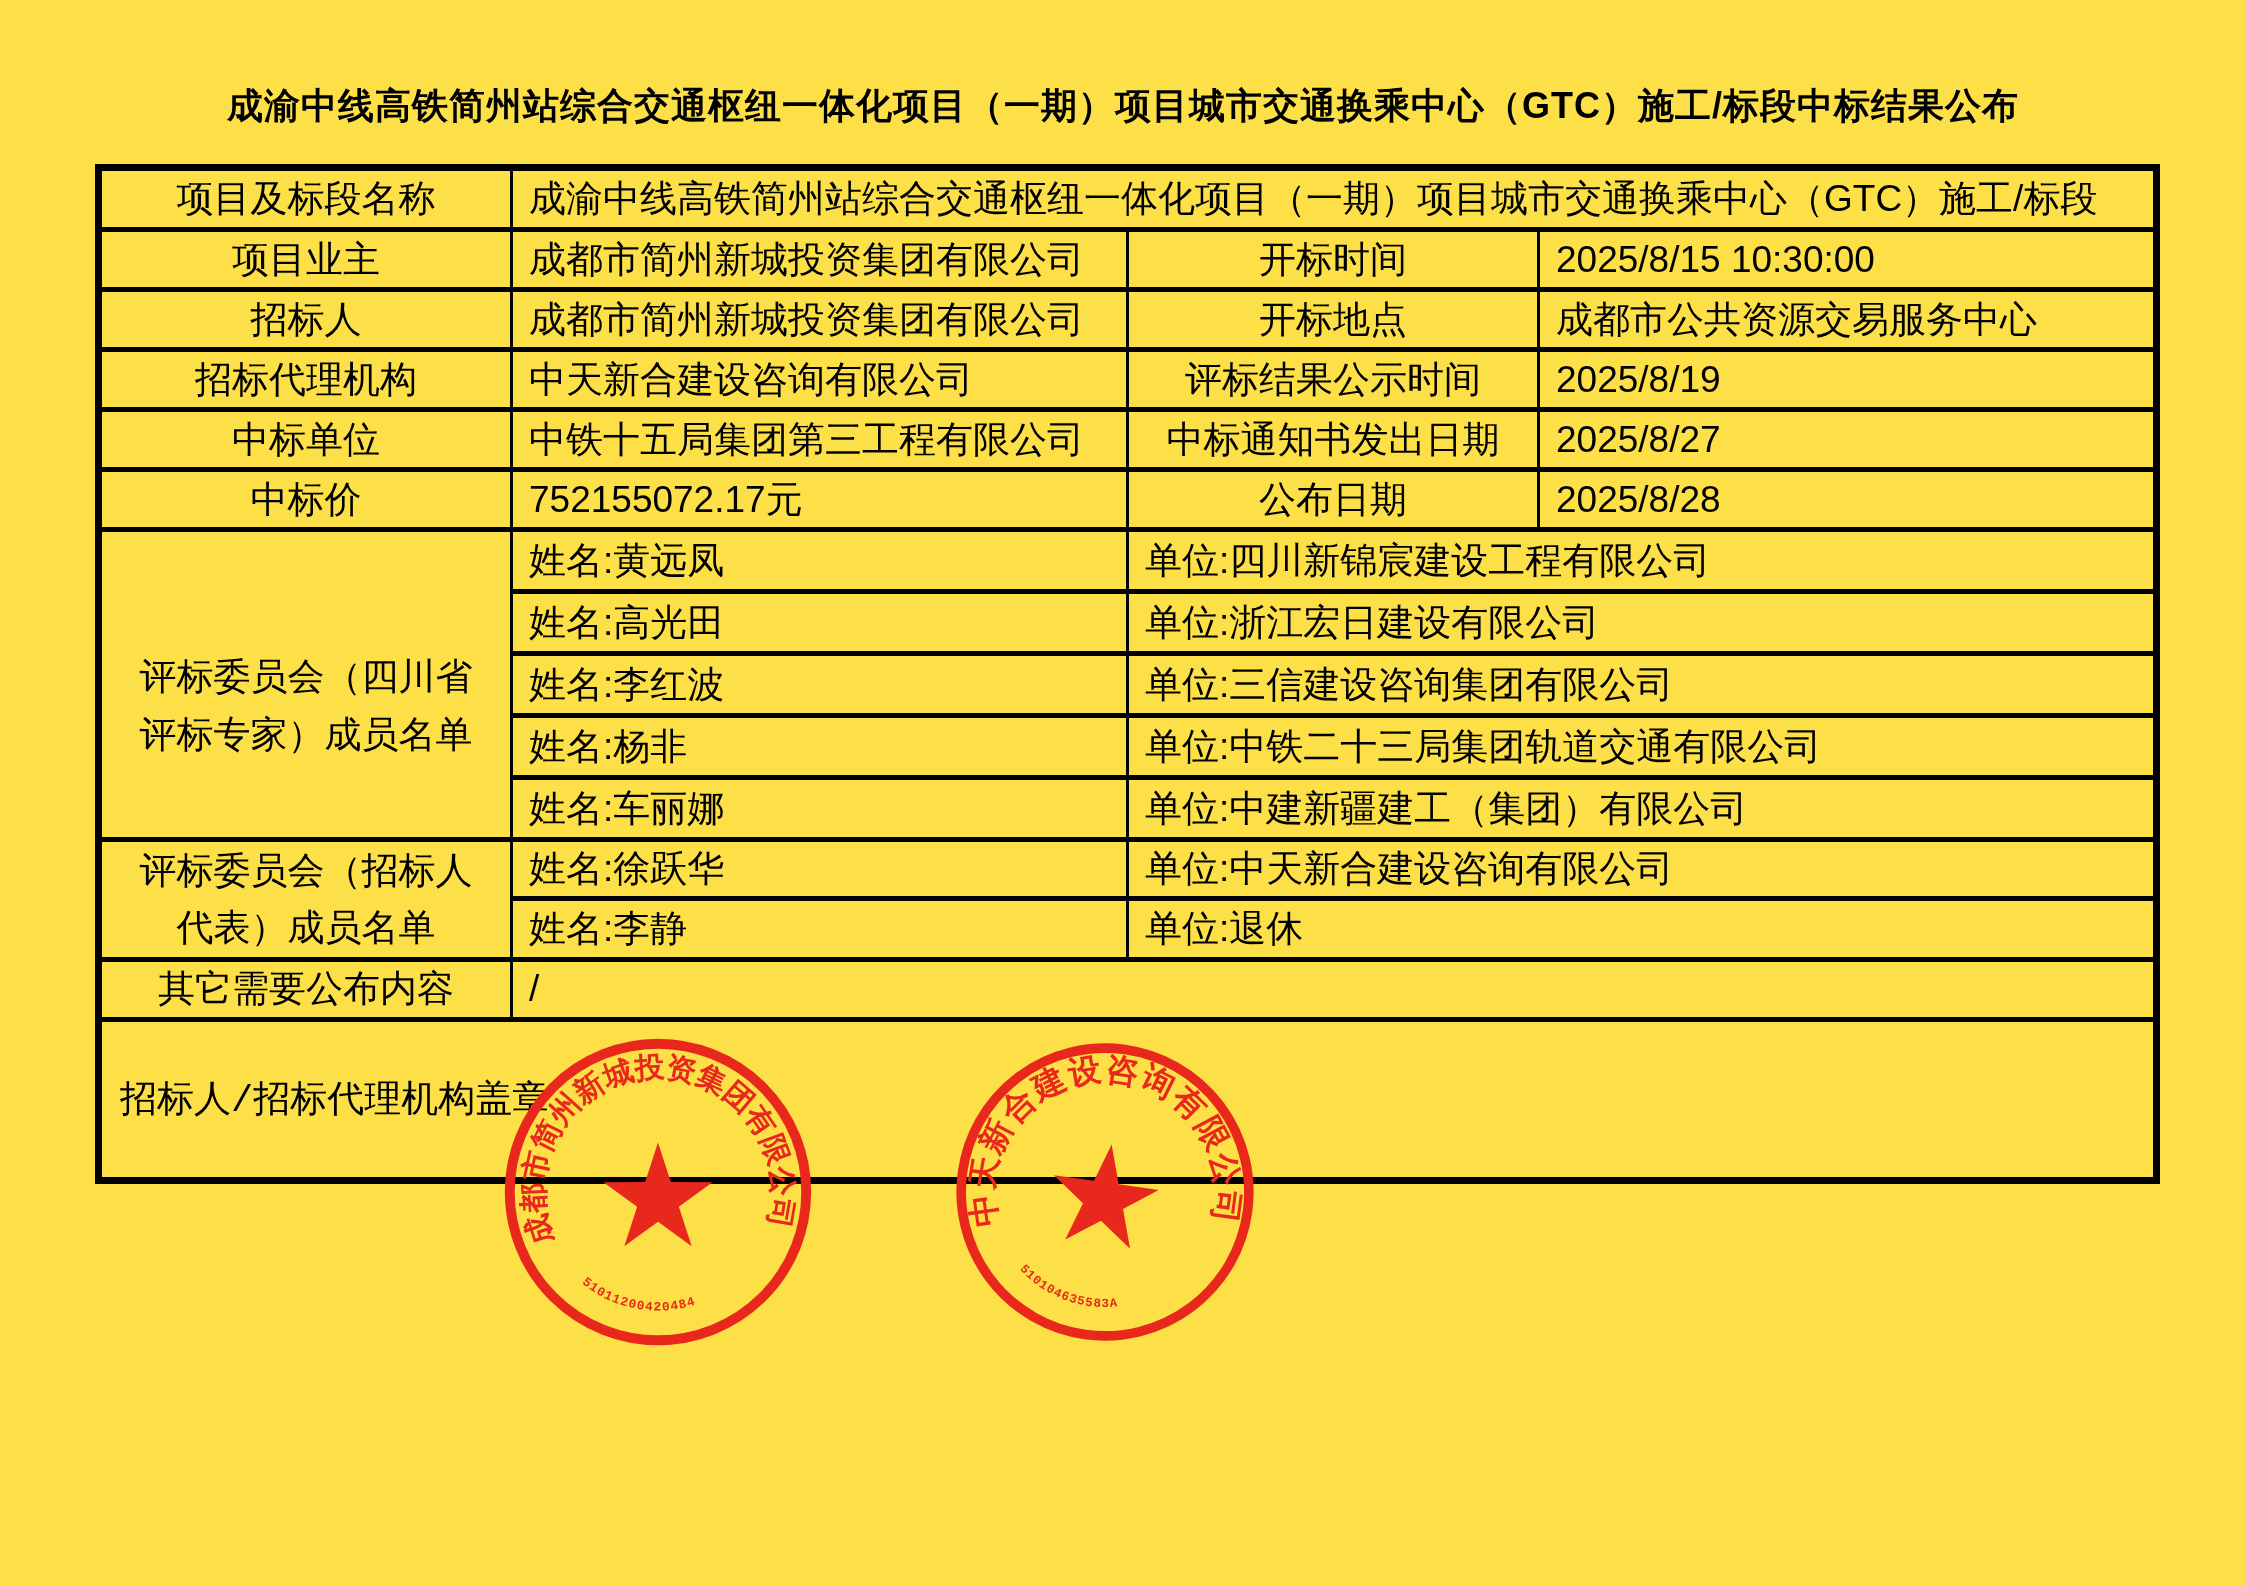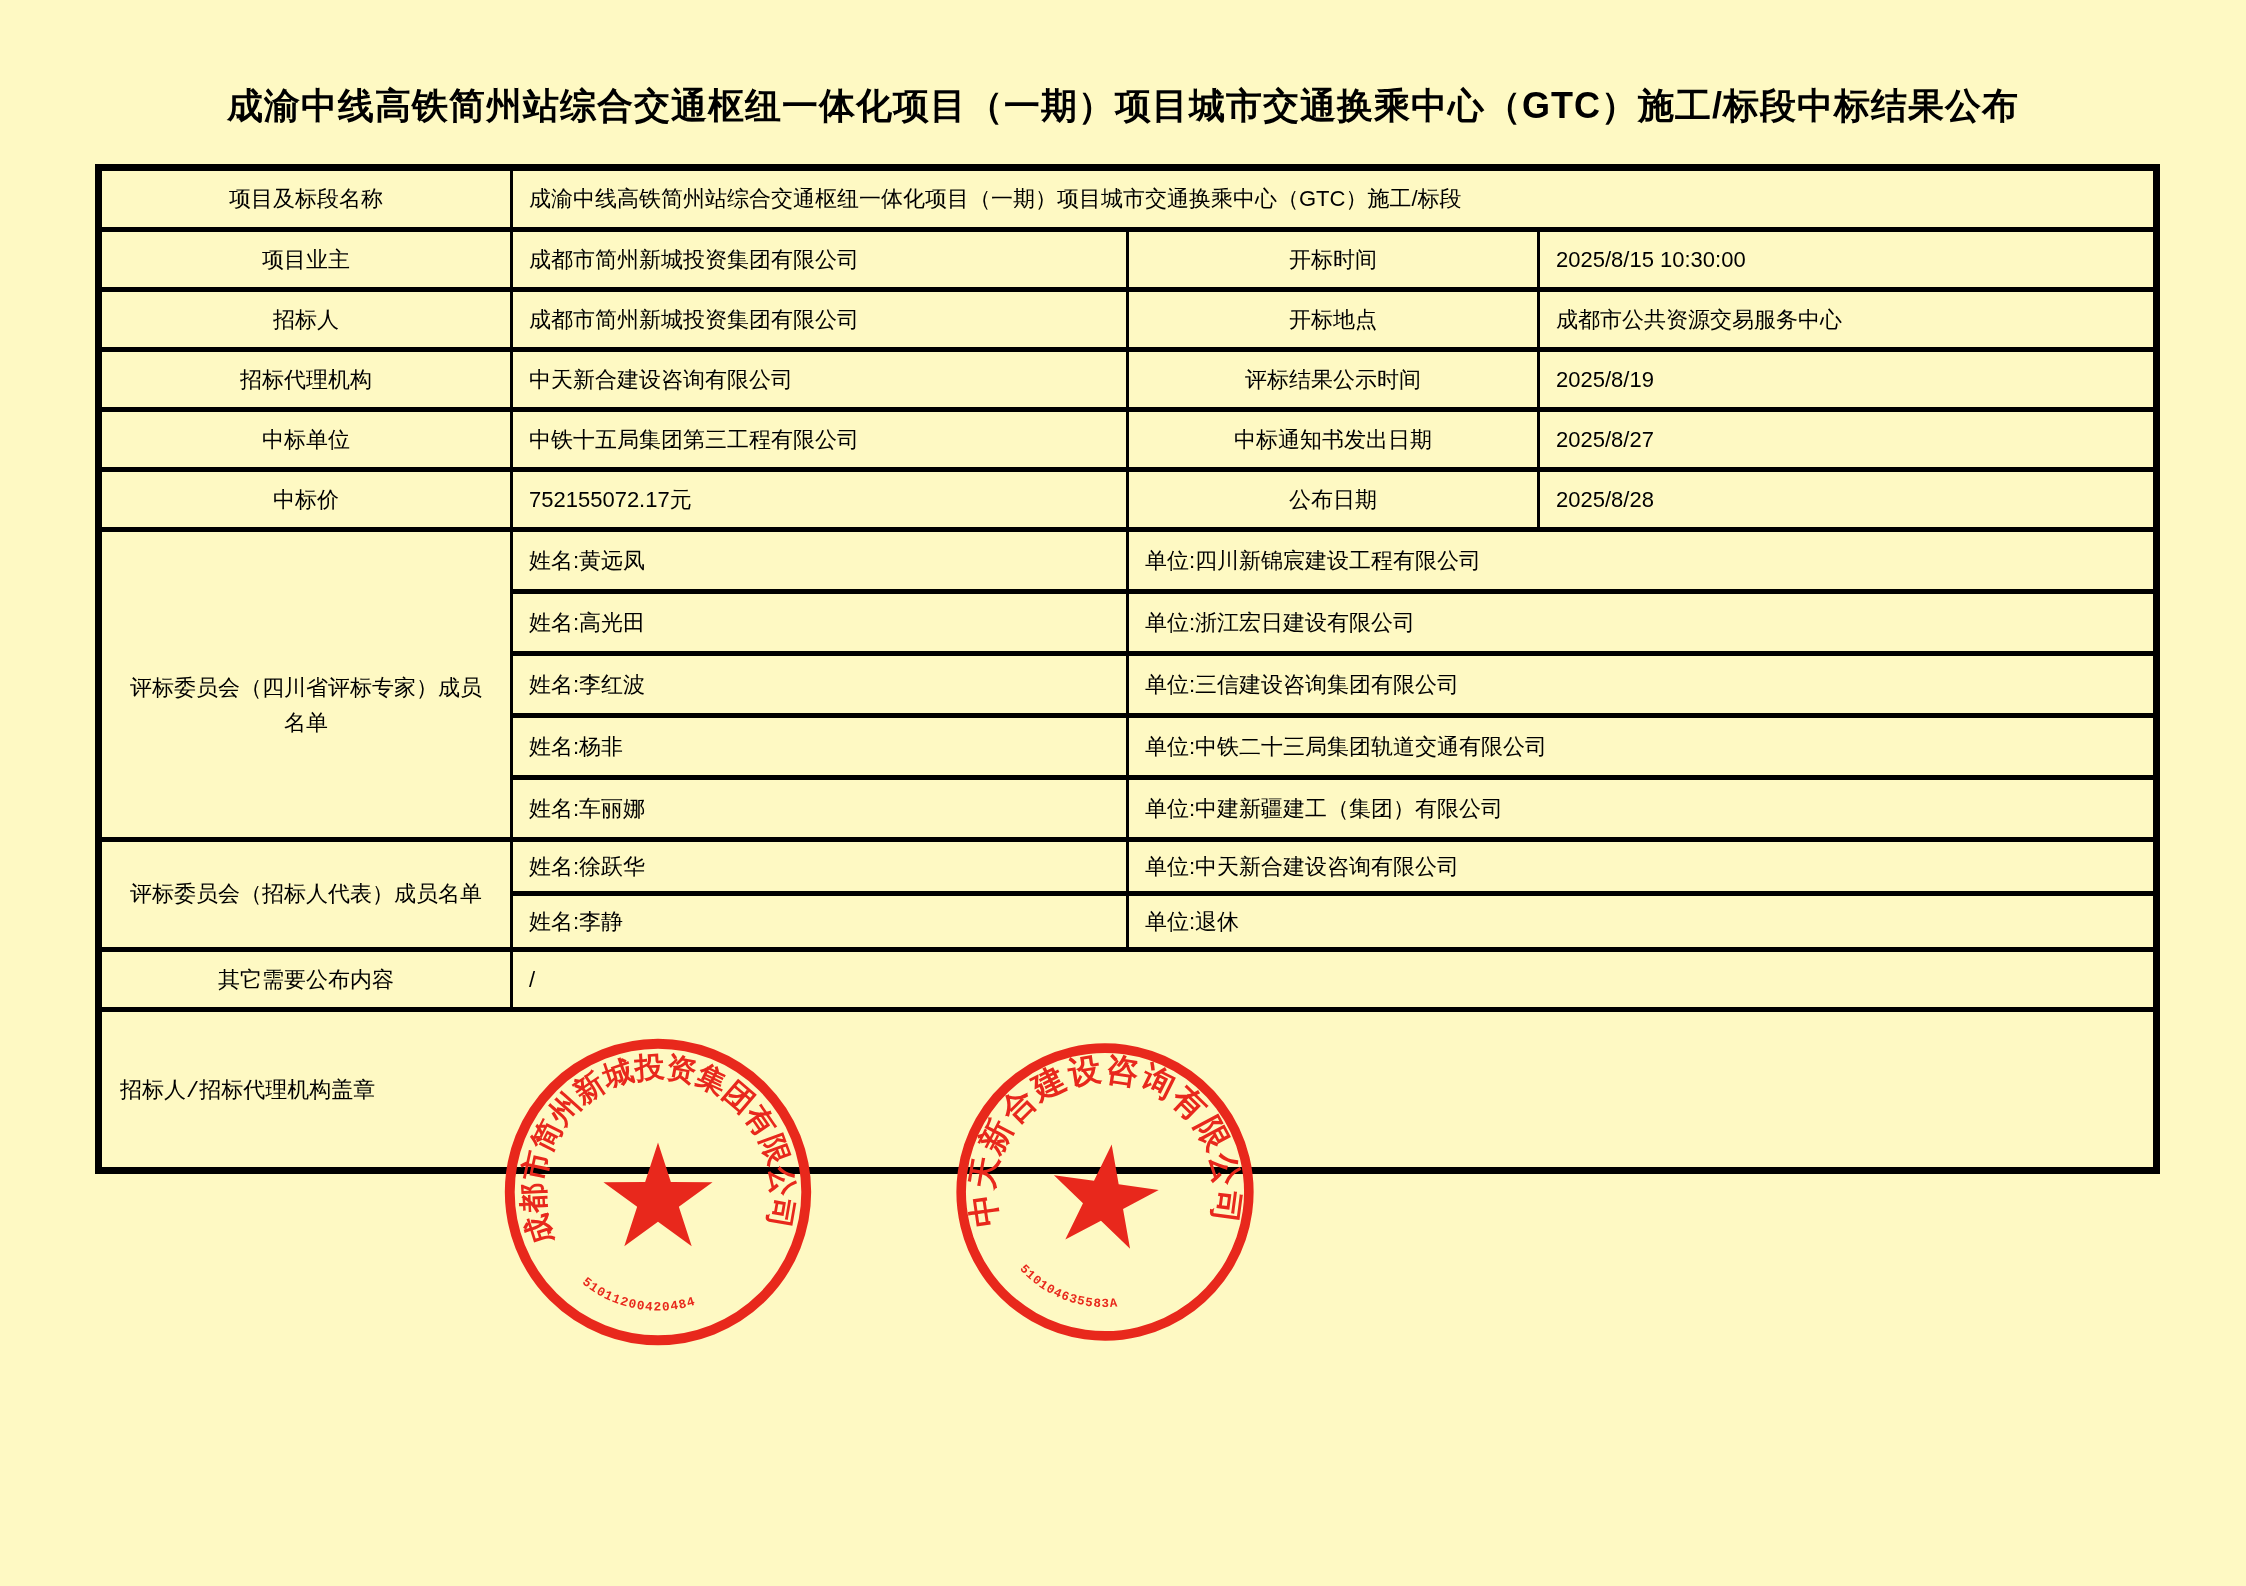--- a/index.html
+++ b/index.html
@@ -1,28 +1,28 @@
 <!DOCTYPE html>
 <html style="--stamp-red: #e8281c;"><head>
 <meta charset="utf-8">
 <style>
   html,body{margin:0;padding:0;background:#ffffff;}
   body{font-family:"Liberation Sans", sans-serif; color:#000;}
-  .sheet{position:relative;width:2246px;height:1586px;background:#fef9c3;overflow:hidden;}
+  .sheet{position:relative;width:2246px;height:1586px;background:#fde047;overflow:hidden;}
 
   .doc-title{
     position:absolute;left:0;right:0;top:82px;
     text-align:center;font-size:36px;font-weight:700;letter-spacing:1px;
   }
 
   table.result{
     position:absolute;left:95px;top:164px;width:2058px;
     border-collapse:collapse;table-layout:fixed;
     border:7px solid #000;
-    font-size:22px;
+    font-size:37px;
   }
   td{
     border:3px solid #000;
     border-top-width:5px;border-bottom-width:5px;
     vertical-align:middle;
     overflow:hidden;
     background:transparent;
   }
   td.lab{text-align:center;padding:0 10px;}
   td.val{text-align:left;padding:0 16px;}

